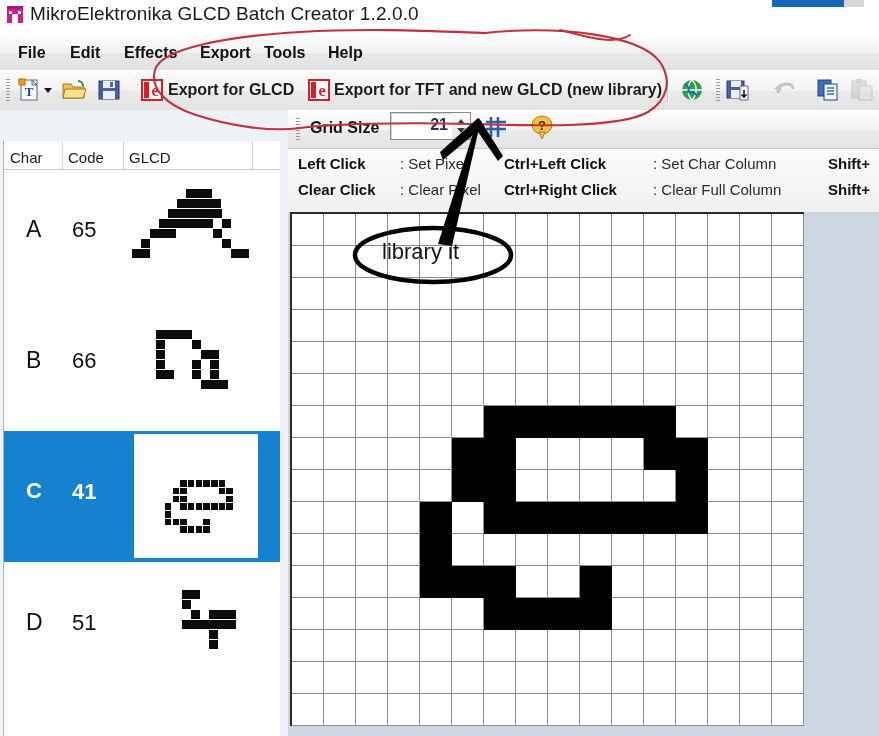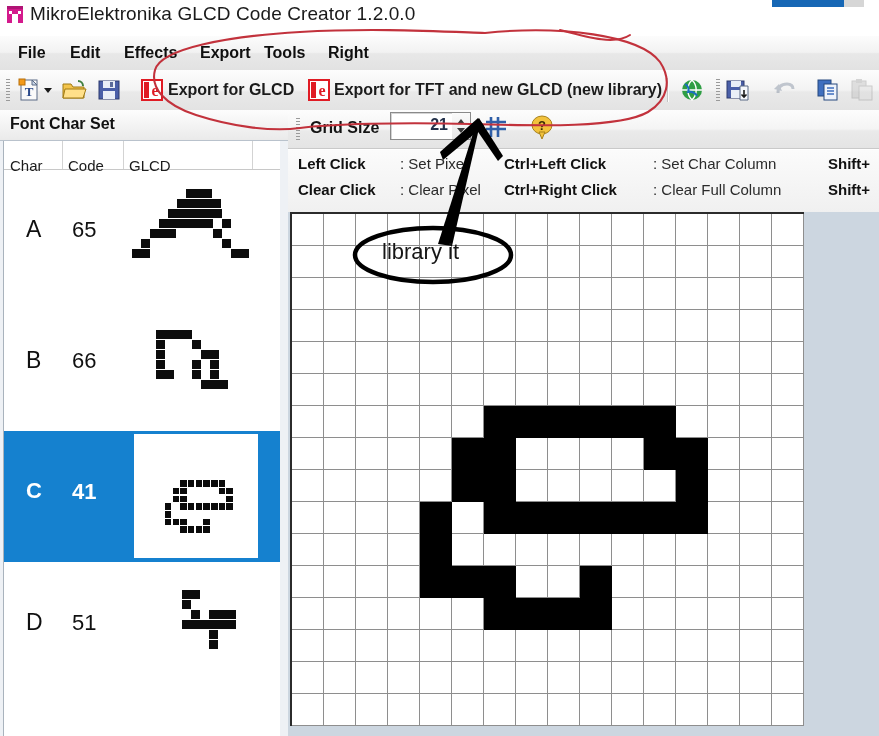--- a/index.html
+++ b/index.html
@@ -117,21 +117,21 @@
   #list-area{
     position:absolute;left:3px;top:31px;width:276px;height:597px;
     background:#ffffff;border:1px solid #a9b3bd;border-top:none;
     overflow:hidden;
   }
   #col-head{
     position:absolute;left:0;top:0;width:276px;height:28px;
     background:#ffffff;border-bottom:1px solid #c8c8c8;
   }
   .col-h{
-    position:absolute;top:16px;font-size:15px;color:#1c1c1c;
+    position:absolute;top:8px;font-size:15px;color:#1c1c1c;
   }
   .col-div{position:absolute;top:0;width:1px;height:28px;background:#d3d3d3;}
   .char-row{
     position:absolute;left:0;width:276px;height:131px;
   }
   .char-row.sel{background:#1581cf;}
   .row-char{position:absolute;left:22px;top:47px;font-size:23px;color:#101010;}
   .row-code{position:absolute;left:68px;top:48px;font-size:22px;color:#101010;}
   .char-row.sel .row-char,.char-row.sel .row-code{color:#ffffff;font-weight:bold;font-size:22px;}
   .bitmap{position:absolute;}
@@ -169,32 +169,32 @@
 <body>
 
 <div id="titlebar">
   <svg id="title-icon" viewBox="0 0 18 18">
     <rect x="1" y="2" width="16" height="15" fill="#d41a8c"></rect>
     <rect x="6" y="8" width="6" height="9" fill="#ffffff"></rect>
     <rect x="3" y="5" width="3" height="3" fill="#ffffff"></rect>
     <rect x="12" y="5" width="3" height="3" fill="#ffffff"></rect>
     <rect x="1" y="0" width="16" height="3" fill="#b01475"></rect>
   </svg>
-  <div id="title-text">MikroElektronika GLCD Code Creator 1.2.0.0</div>
+  <div id="title-text">MikroElektronika GLCD Batch Creator 1.2.0.0</div>
   <div id="win-accent"></div>
   <div id="win-accent2"></div>
 </div>
 
 <div id="menubar">
   <div class="menu-item" style="left:10px">File</div>
   <div class="menu-item" style="left:62px">Edit</div>
   <div class="menu-item" style="left:116px">Effects</div>
   <div class="menu-item" style="left:192px">Export</div>
   <div class="menu-item" style="left:256px">Tools</div>
-  <div class="menu-item" style="left:320px">Right</div>
+  <div class="menu-item" style="left:320px">Help</div>
 </div>
 
 <div id="toolbar1">
   <div class="tb-grip" style="left:6px"></div>
 
   <svg class="ico" style="left:18px;top:8px" width="24" height="24" viewBox="0 0 24 24">
     <rect x="3" y="2" width="16" height="20" fill="#fafafa" stroke="#5a6a86"></rect>
     <path d="M14 2 L19 7 L14 7 Z" fill="#c9d6e8" stroke="#5a6a86"></path>
     <text x="11" y="18" font-size="13" font-weight="bold" fill="#2b4a8b" text-anchor="middle" font-family="Liberation Serif, serif">T</text>
     <rect x="1" y="1" width="6" height="6" fill="#f29a1c" stroke="#b86f08"></rect>
@@ -294,23 +294,20 @@
   <div class="hint-b" style="left:540px;top:5px">Shift+</div>
 
   <div class="hint-b" style="left:10px;top:31px">Clear Click</div>
   <div class="hint-n" style="left:112px;top:31px">: Clear Pixel</div>
   <div class="hint-b" style="left:216px;top:31px">Ctrl+Right Click</div>
   <div class="hint-n" style="left:365px;top:31px">: Clear Full Column</div>
   <div class="hint-b" style="left:540px;top:31px">Shift+</div>
 </div>
 
 <div id="left-panel">
-  <div id="left-header">
-    <div id="left-header-text">Font Char Set</div>
-  </div>
   <div id="list-area">
     <div id="col-head">
       <div class="col-h" style="left:6px">Char</div>
       <div class="col-h" style="left:64px">Code</div>
       <div class="col-h" style="left:125px">GLCD</div>
       <div class="col-div" style="left:58px"></div>
       <div class="col-div" style="left:119px"></div>
       <div class="col-div" style="left:248px"></div>
     </div>
 

